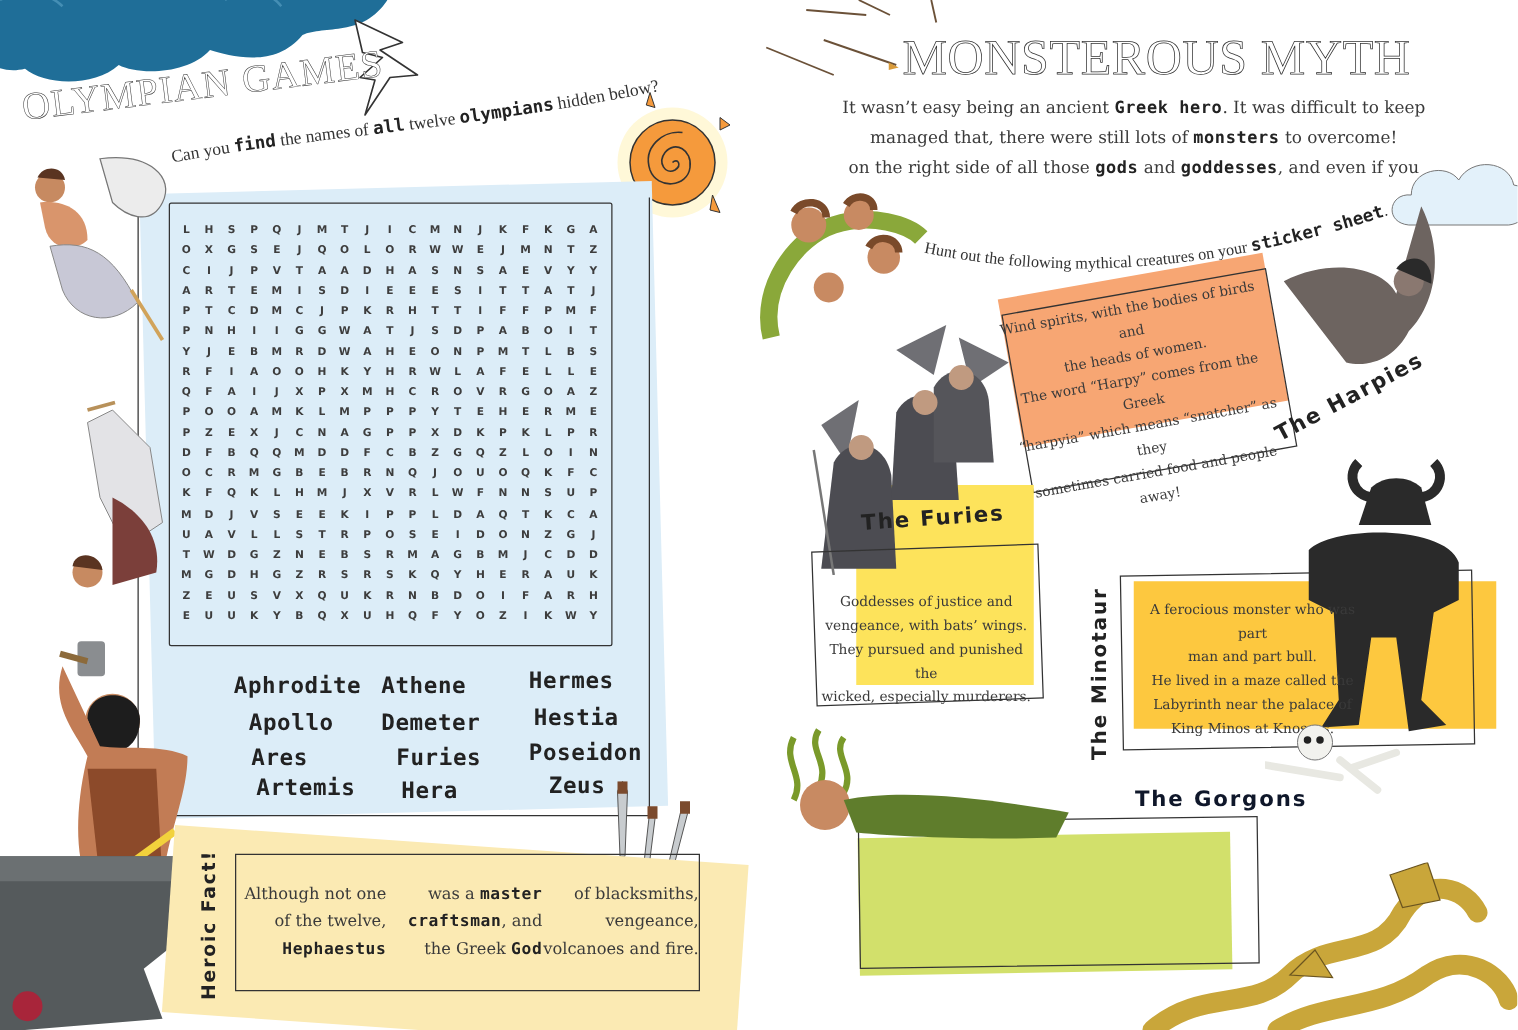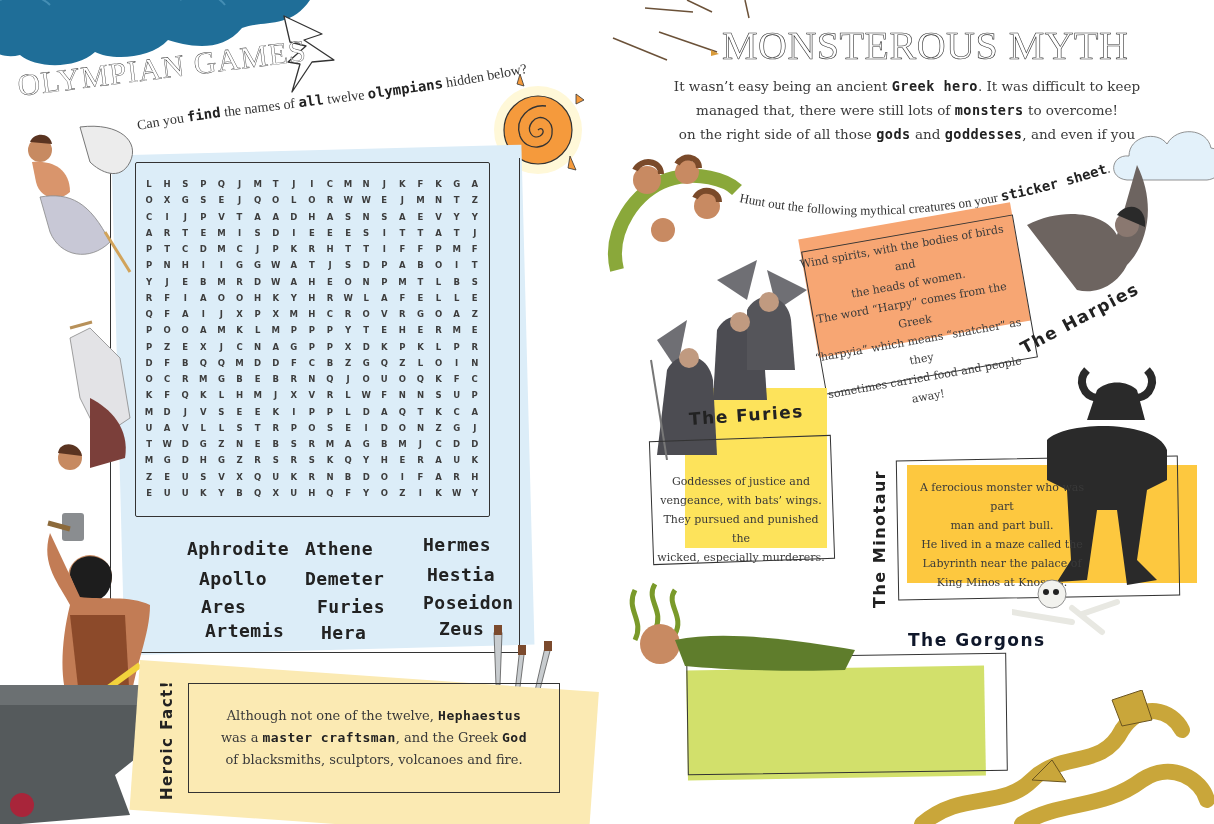--- a/index.html
+++ b/index.html
@@ -50,22 +50,22 @@
   }
   .word-list span { position: absolute; white-space: nowrap; letter-spacing: 0.5px; }
 
   .fact-band {
     position: absolute; left: 140px; top: 660px; width: 460px; height: 150px;
     background: #fbeab3; transform: rotate(4deg); transform-origin: left top;
   }
   .fact-box {
     position: absolute; left: 188px; top: 683px; width: 372px; height: 110px;
     border: 1.5px solid #333; background: transparent;
-    display: flex; flex-direction: column; align-items: center; justify-content: center;
-    text-align: left; font-size: 13px; line-height: 22px; color: #3a3a3a;
+    display: flex; flex-direction: row; align-items: center; justify-content: center;
+    text-align: right; font-size: 13px; line-height: 22px; color: #3a3a3a;
   }
   .fact-box b, .bold-hand { font-family: "DejaVu Sans Mono", monospace; font-weight: bold; color: #222; letter-spacing: 0.5px; }
   .fact-label {
     position: absolute; left: 158px; top: 800px; transform: rotate(-90deg); transform-origin: left top;
     font-family: "DejaVu Sans", sans-serif; font-weight: bold; font-size: 15px; letter-spacing: 1.5px; color: #222;
   }
 
   .swords { position: absolute; left: 480px; top: 625px; width: 80px; height: 80px; }
   .figure { position: absolute; }
 
@@ -628,21 +628,21 @@
   </svg>
 
   <div class="fact-band"></div>
   <div class="fact-box">
     <div>
       <span>Although not one of the twelve, </span><b>Hephaestus</b>
     </div>
     <div>
       <span>was a </span><b>master craftsman</b><span>, and the Greek </span><b>God</b>
     </div>
-    <div>of blacksmiths, sculptors, volcanoes and fire.</div>
+    <div>of blacksmiths, vengeance, volcanoes and fire.</div>
   </div>
   <div class="fact-label">Heroic Fact!</div>
 </div>
 
 <div class="page" id="right-page">
 
   <svg class="arrows" viewBox="0 0 160 80">
     <path d="M38,8 L86,12" stroke="#6b5138" stroke-width="1.5"></path>
     <path d="M6,38 L60,60" stroke="#6b5138" stroke-width="1.5"></path>
     <path d="M52,32 L110,52" stroke="#6b5138" stroke-width="1.5"></path>

